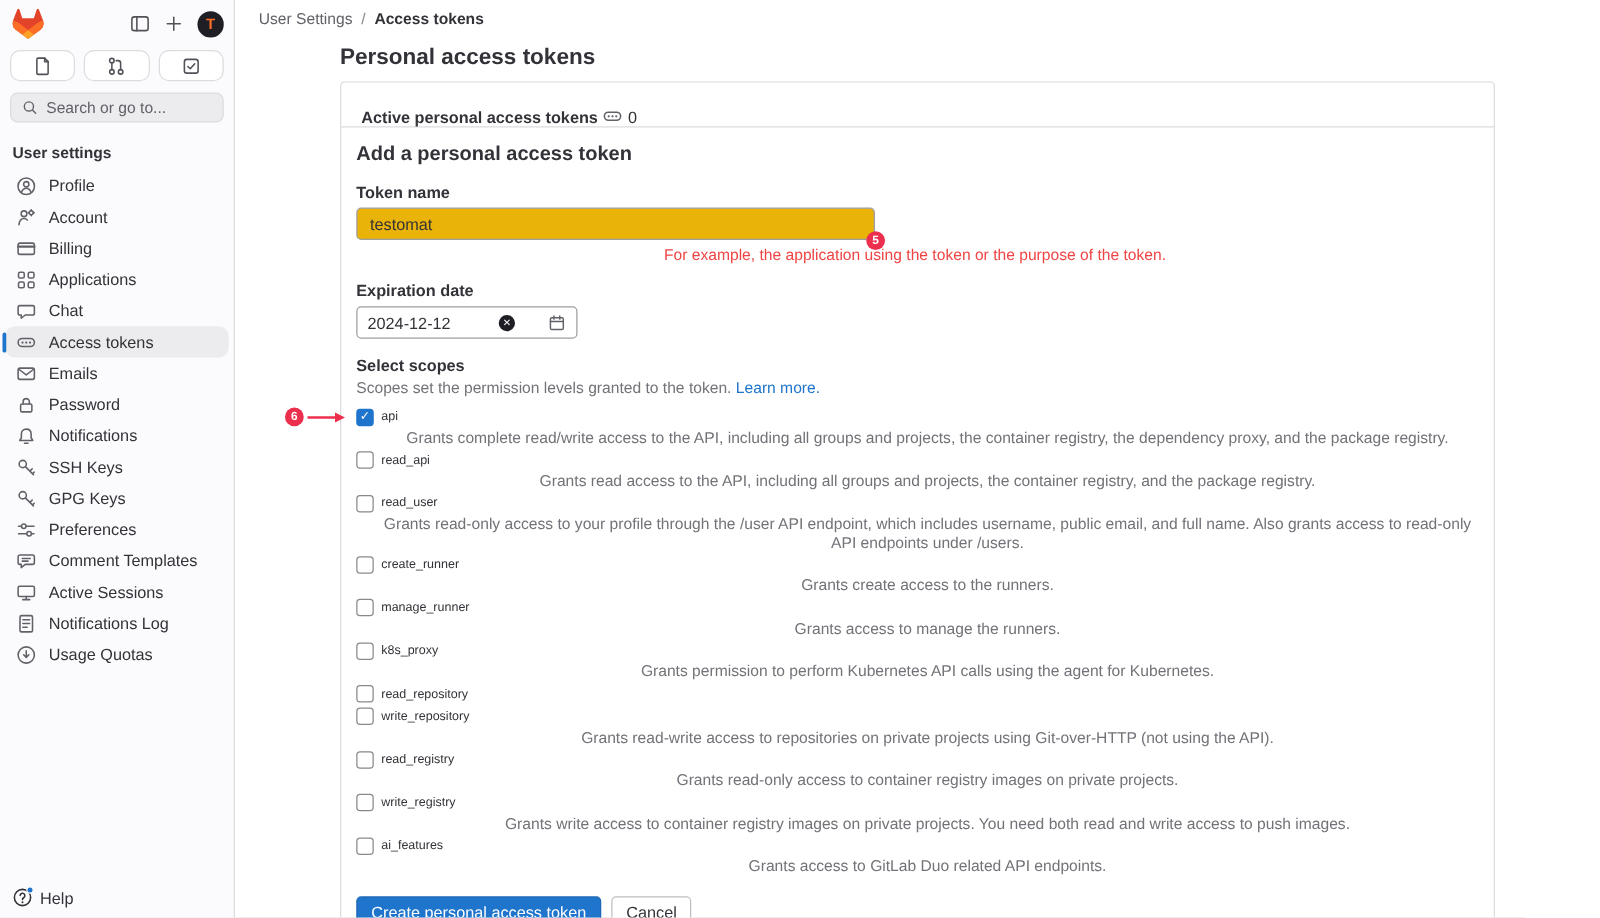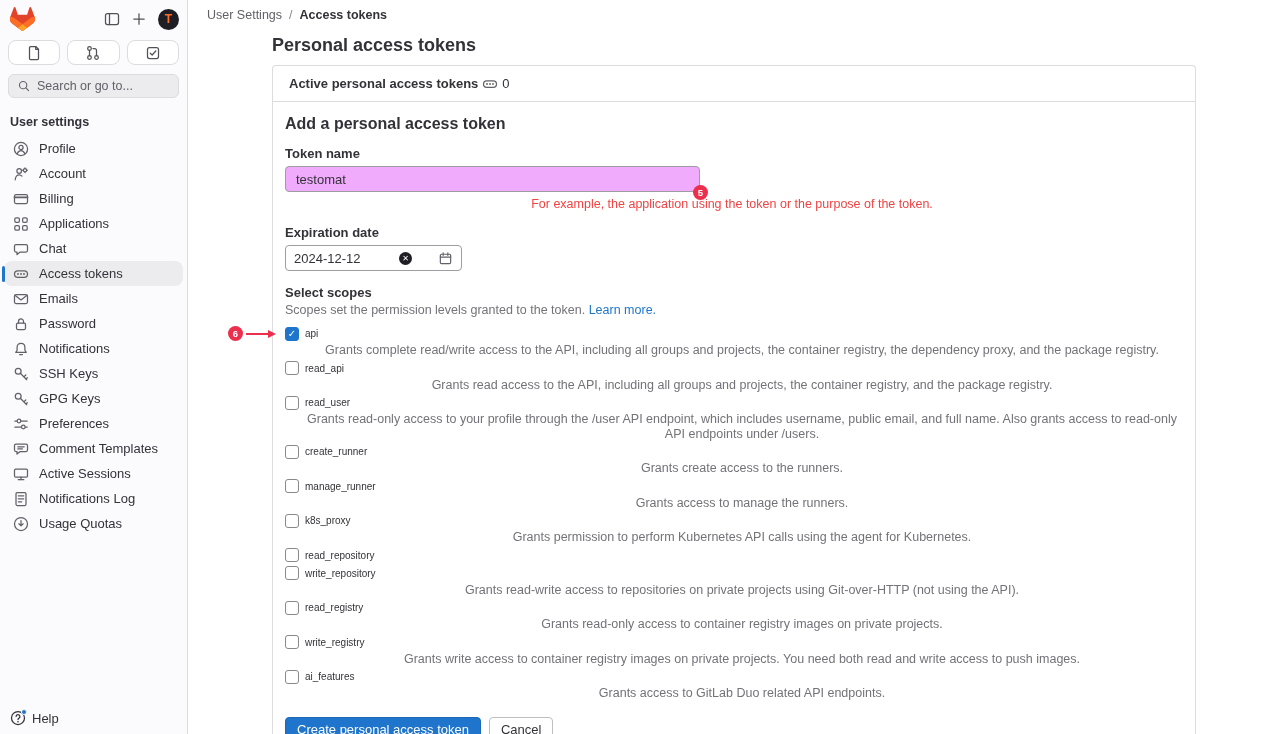--- a/index.html
+++ b/index.html
@@ -32,27 +32,27 @@
 
   
   .main { flex:1; position:relative; }
   .topbar { height:30px; display:flex; align-items:center; padding-left:19px; font-size:12.5px; color:#626168; gap:7px; }
   .crumb { cursor:pointer; }
   .crumb-sep { color:#89888d; }
   .crumb-current { color:#333238; font-weight:700; }
   .content { padding-left:84px; }
   .page-title { font-size:18px; font-weight:700; margin:5px 0 9px; }
   .card { width:924px; border:1px solid #dcdcde; border-bottom:none; border-radius:4px 4px 0 0; }
-  .card-header { height:36px; display:flex; align-items:center; gap:4px; padding:0 16px; border-bottom:1px solid #dcdcde; font-size:13px; font-weight:700; }
+  .card-header { height:36px; display:flex; align-items:flex-end; gap:4px; padding:0 16px; border-bottom:1px solid #dcdcde; font-size:13px; font-weight:700; }
   .card-header .tok-ic { width:16px; height:16px; color:#626168; }
   .count { font-weight:400; }
   .card-body { padding:0 16px 0 12px; }
   .form-heading { font-size:16px; font-weight:700; margin:13px 0 13px; }
   .field-label { font-size:13px; font-weight:700; margin-bottom:5px; }
-  .text-input { width:415px; height:26px; border:1px solid #9e9da2; border-radius:4px; padding:0 10px; font-size:13px; color:#333238; font-family:inherit; background:#f0abfc; }
+  .text-input { width:415px; height:26px; border:1px solid #9e9da2; border-radius:4px; padding:0 10px; font-size:13px; color:#333238; font-family:inherit; background:#eab308; }
   .input-wrap { position:relative; width:fit-content; }
   .badge { width:15px; height:15px; border-radius:50%; background:#eb2f4d; color:#fff; font-size:9.5px; font-weight:700; display:flex; align-items:center; justify-content:center; }
   .badge-abs-br { position:absolute; right:-8px; bottom:-8px; }
   .hint { font-size:12.5px; color:#ef4444; margin-top:6px; line-height:13px;text-align:center; }
   .group { margin-top:14px; }
   .date-wrap { display:flex; align-items:center; border:1px solid #9e9da2; border-radius:4px; width:177px; height:26px; padding:0 8px; gap:26px; font-size:13px; background:#fff; cursor:text; }
   .date-value { flex:1; }
   .clear-btn { width:13px; height:13px; border-radius:50%; background:#1f1e24; color:#fff; font-size:8px; line-height:13px; text-align:center; cursor:pointer; flex:none; }
   .cal-ic { width:15px; height:15px; color:#626168; cursor:pointer; }
   .scopes-hint { font-size:12.5px; color:#737278; margin:3px 0 9px; }

